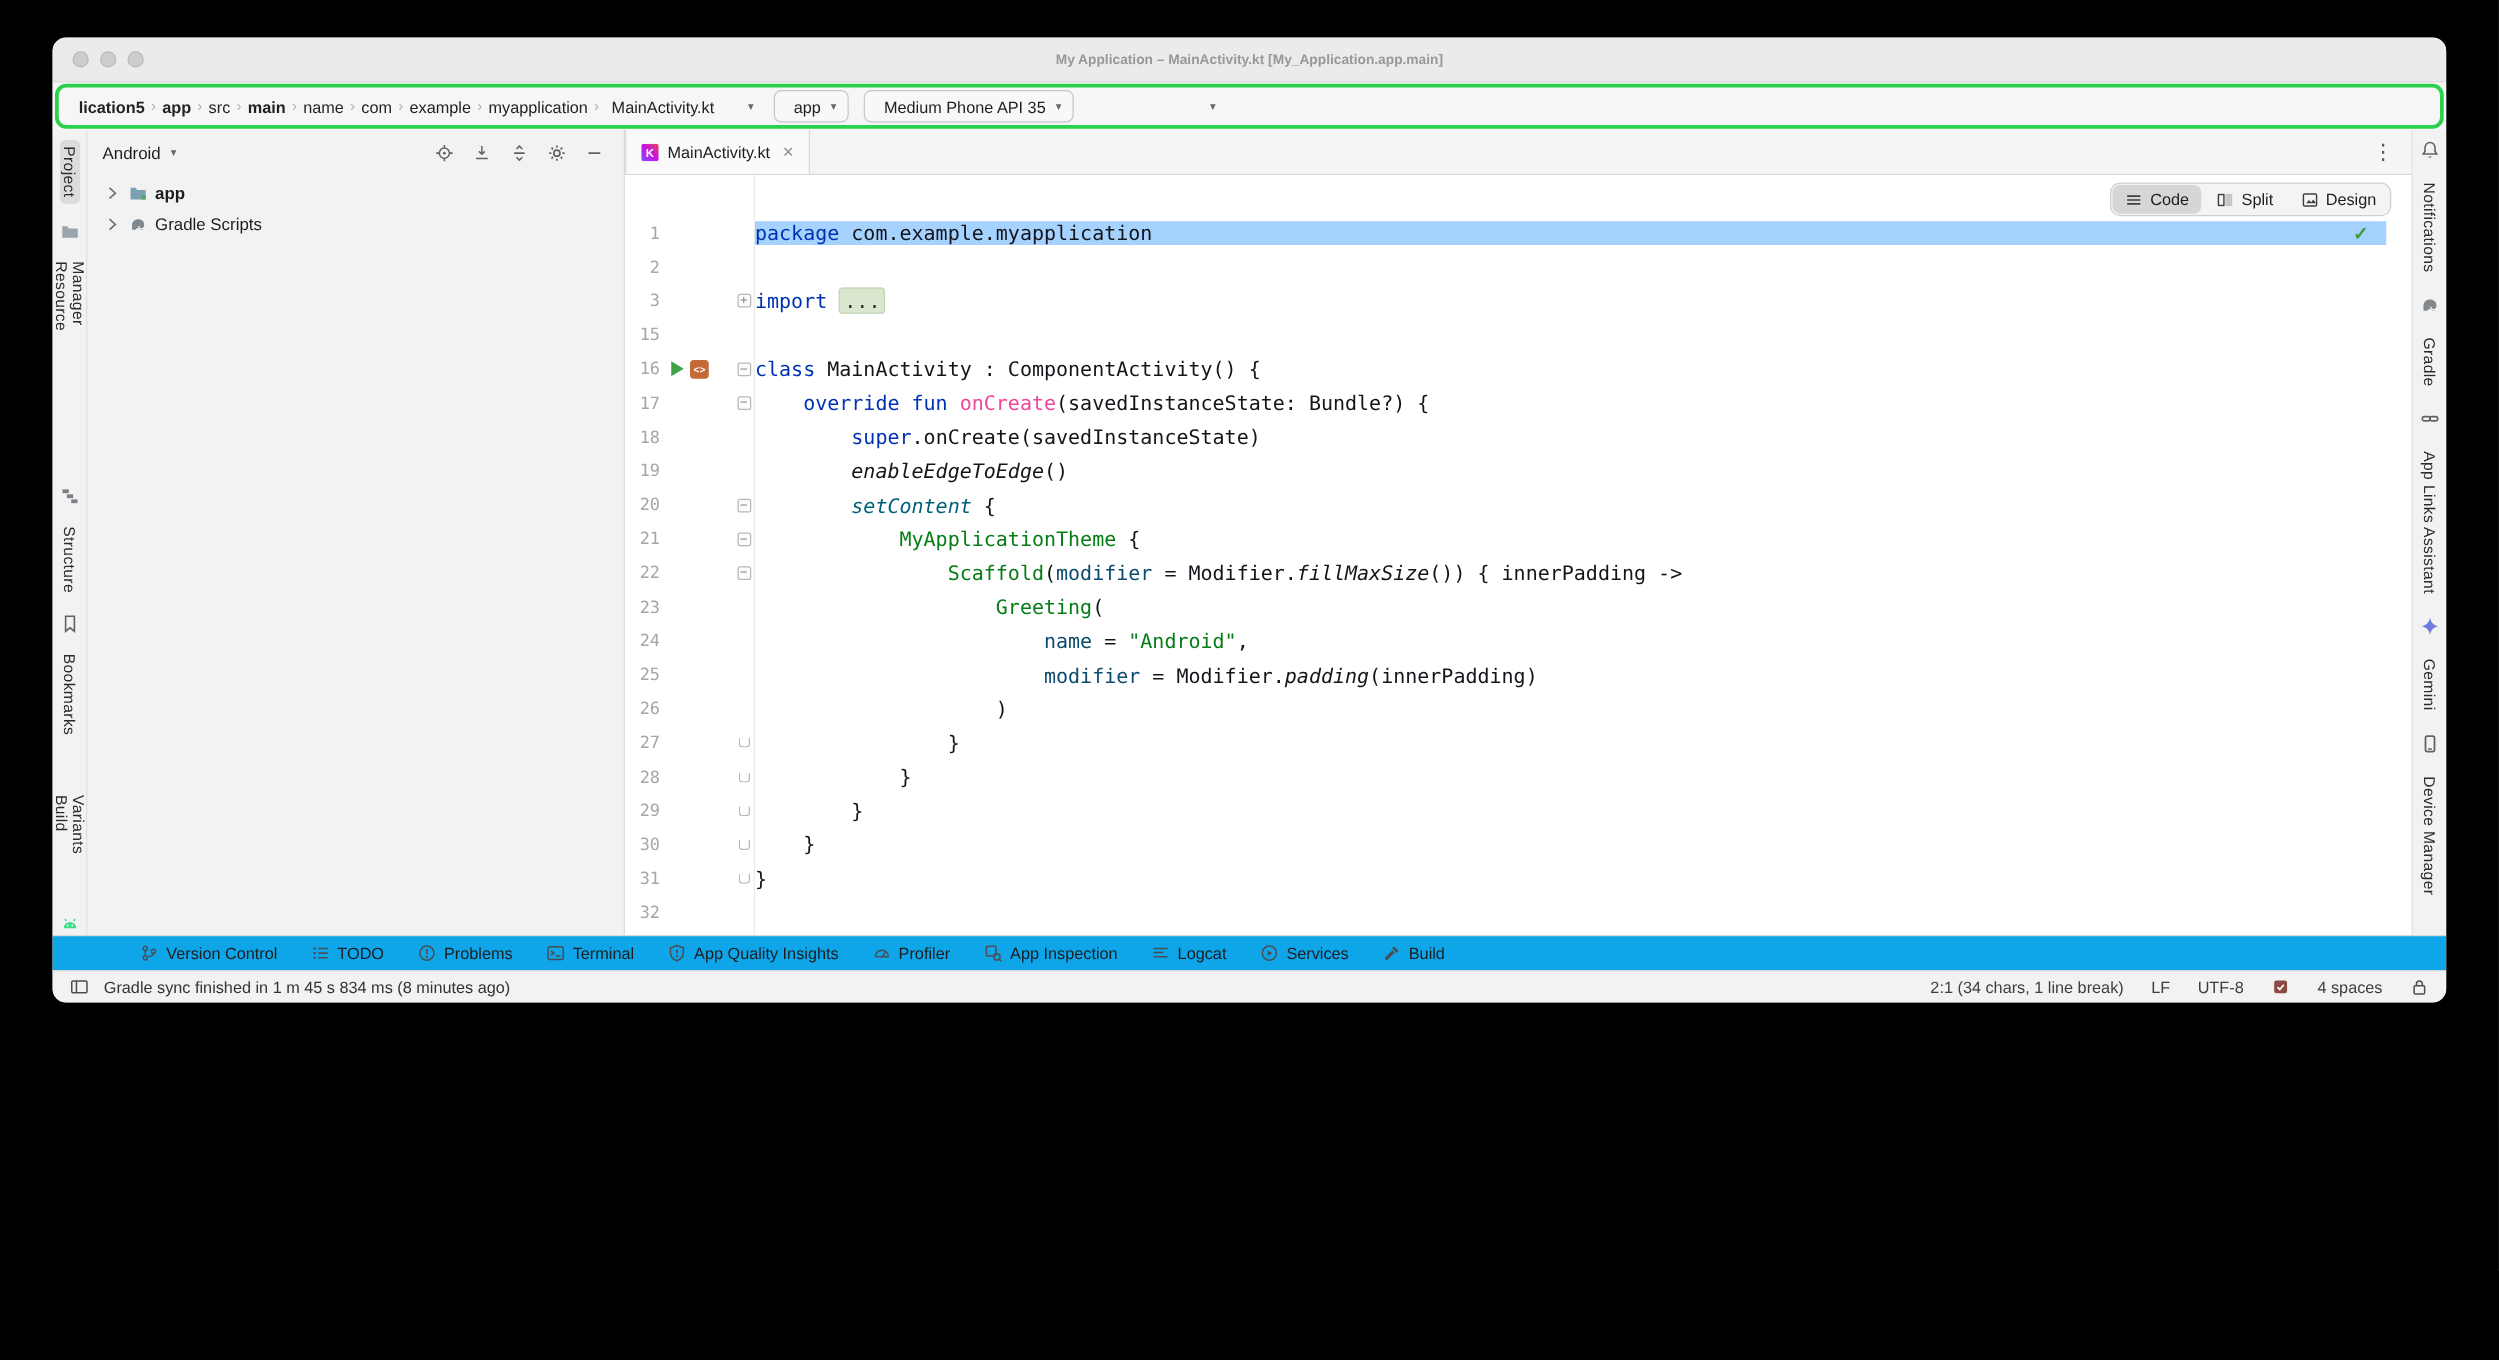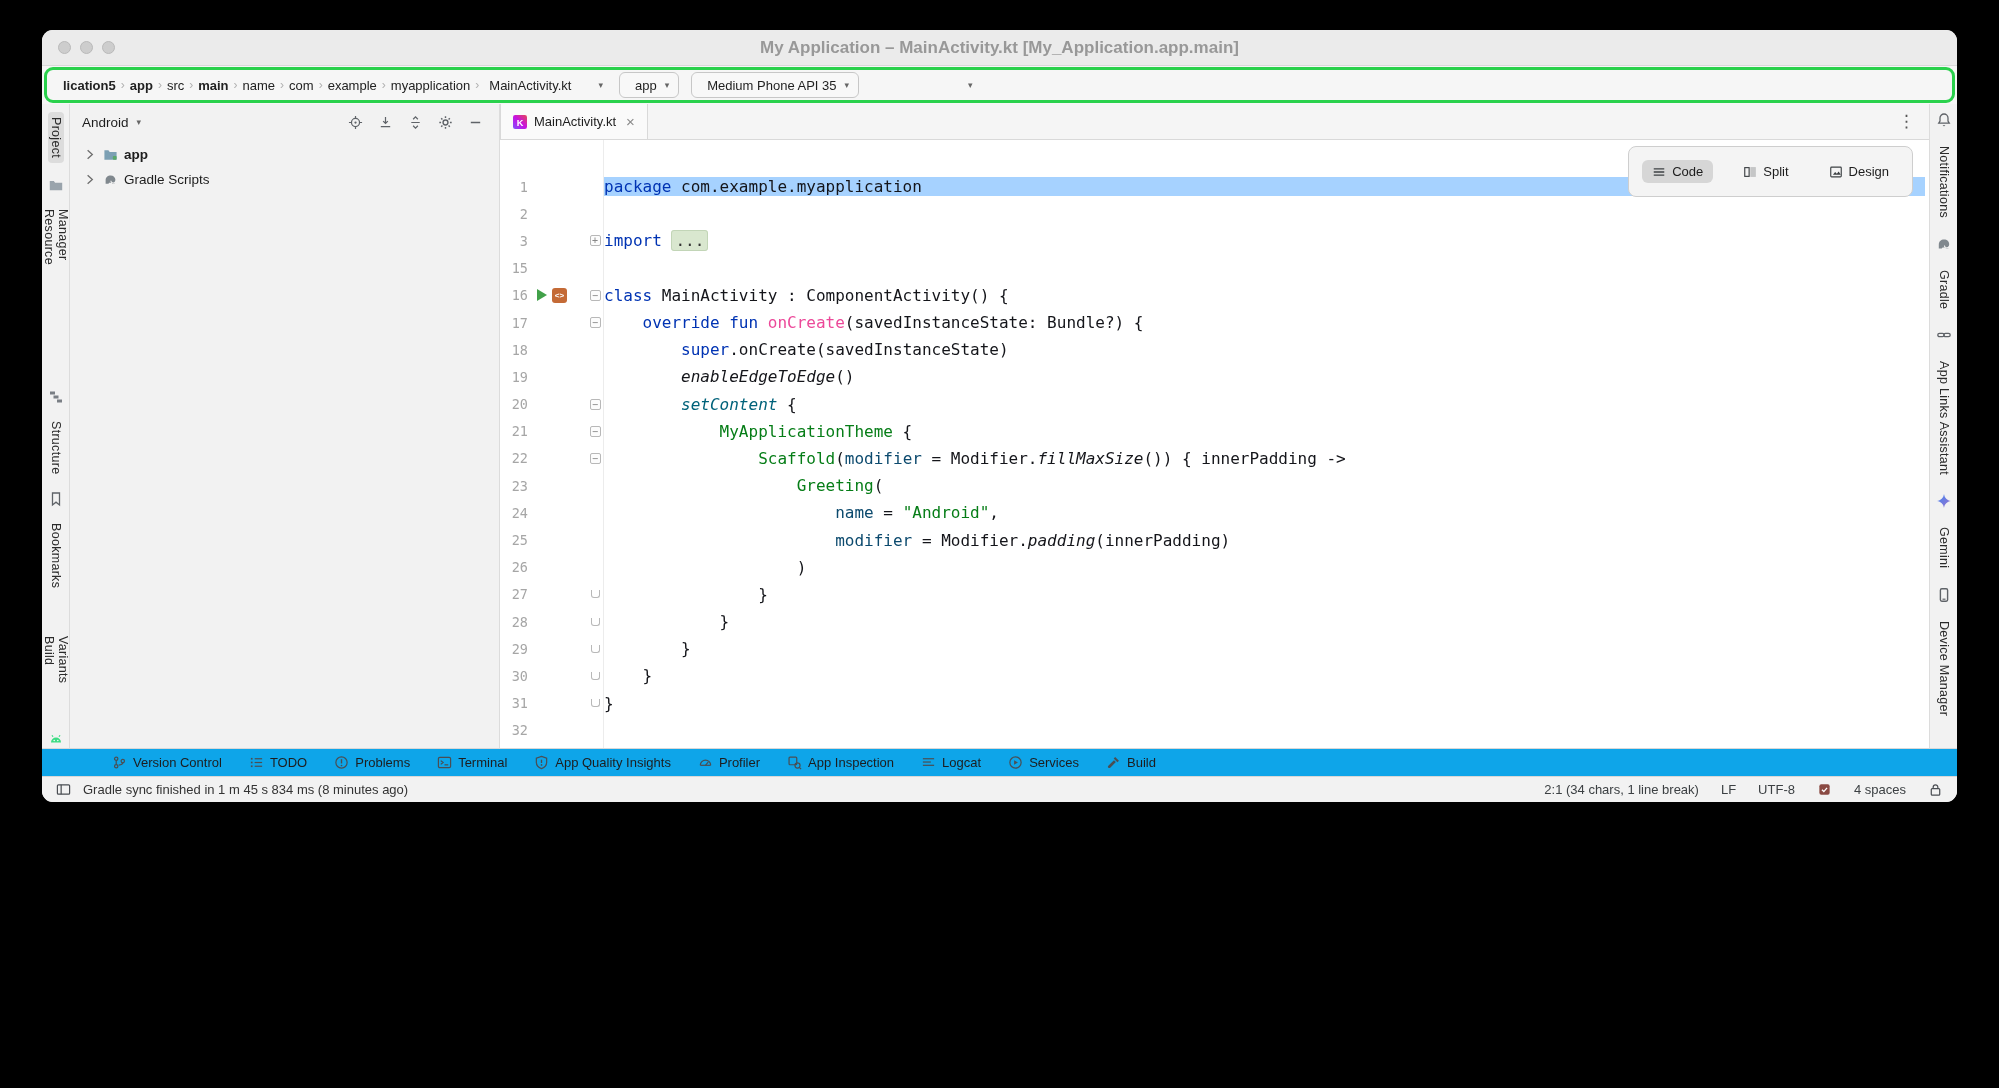--- a/index.html
+++ b/index.html
@@ -2,21 +2,21 @@
 <html><head>
 <meta charset="utf-8">
 <style>
 *{margin:0;padding:0;box-sizing:border-box}
 html,body{width:1999px;height:1088px;background:#000;font-family:"Liberation Sans",sans-serif;overflow:hidden}
 .window{position:absolute;left:42px;top:30px;width:1915px;height:772px;background:#f6f6f6;border-radius:11px;box-shadow:0 28px 70px rgba(0,0,0,.6);overflow:hidden;display:flex;flex-direction:column}
 
 .titlebar{flex:0 0 36px;background:#ebebeb;border-bottom:1px solid #d9d9d9;display:flex;align-items:center;justify-content:center;position:relative}
 .traffic{position:absolute;left:16px;top:11px;display:flex;gap:9px}
 .traffic span{width:13px;height:13px;border-radius:50%;background:#cdcdcd;border:1px solid #b9b9b9}
-.title{font-size:17px;font-weight:bold;color:#989898}
+.title{font-size:11px;font-weight:bold;color:#989898}
 
 .toolbar{flex:0 0 38px;position:relative;display:flex;align-items:center;padding:0 18px;background:#f6f6f6}
 .toolbar-outline{position:absolute;left:2px;right:2px;top:1px;bottom:1px;border:3px solid #2ad14c;border-radius:9px;pointer-events:none;z-index:9}
 .crumbs{display:flex;align-items:center;white-space:nowrap;font-size:13px;color:#222}
 .crumb{display:flex;align-items:center;gap:5px;padding:2px 3px;cursor:default}
 .crumb.bold{font-weight:bold}
 .crumb-sep{color:#b2b2b2;font-size:12px;padding:0 2px}
 .tb-btn{display:flex;align-items:center;gap:2px;padding:3px 4px;border:none;background:transparent;border-radius:4px;cursor:default}
 .chip{display:flex;align-items:center;gap:6px;border:1px solid #c7c7c7;border-radius:6px;padding:3px 9px;font-size:13px;color:#1f1f1f;background:#f8f8f8;height:26px;white-space:nowrap}
 .dd{font-size:9px;color:#666;margin-left:2px}
@@ -41,34 +41,34 @@
 .tree-row{height:25px;display:flex;align-items:center;gap:6px;padding-left:12px;font-size:13.5px;color:#1d1d1d}
 .tree-row .icon svg{width:15px;height:15px;display:block}
 .tree-label.bold{font-weight:bold}
 
 .editor{flex:1;min-width:0;background:#fff;display:flex;flex-direction:column;position:relative}
 .tabbar{flex:0 0 36px;background:#f5f5f5;border-bottom:1px solid #d9d9d9;display:flex;align-items:stretch}
 .tab{display:flex;align-items:center;gap:7px;padding:0 12px;font-size:13px;color:#1d1d1d;background:#fafafa;border-right:1px solid #d9d9d9;border-left:1px solid #d9d9d9}
 .tab .icon svg{width:14px;height:14px;display:block}
 .tab-close{color:#8a8a8a;font-size:15px;margin-left:3px}
 .tab-extra{margin-left:auto;display:flex;align-items:center;padding:0 14px;color:#555;font-size:17px}
-.mode-switch{position:absolute;top:42px;right:16px;display:flex;gap:20px;background:#f4f4f4;border:1px solid #cecece;border-radius:8px;padding:13px;z-index:6}
+.mode-switch{position:absolute;top:42px;right:16px;display:flex;gap:2px;background:#f4f4f4;border:1px solid #cecece;border-radius:8px;padding:1px;z-index:6}
 .mode-seg{display:flex;align-items:center;gap:6px;padding:4px 10px;font-size:13px;color:#1d1d1d;border-radius:6px}
 .mode-seg.active{background:#d6d6d6}
 .mode-seg .micon svg{width:14px;height:14px;display:block}
 
 .code-area{flex:1;position:relative;padding-top:33px;overflow:hidden;background:#fff}
 .gutter-line{position:absolute;left:103px;top:0;bottom:0;width:1px;background:#ececec}
 .code-line{display:flex;height:27.2px;align-items:center;font-family:"DejaVu Sans Mono",monospace;font-size:16px;white-space:pre;position:relative;z-index:1}
 .ln{flex:0 0 30px;text-align:right;color:#a6a6a6;font-size:13.5px;padding-right:2px}
 .gicons{flex:0 0 56px;display:flex;align-items:center;gap:5px;padding-left:7px}
 .fold{flex:0 0 18px;display:flex;align-items:center;justify-content:center}
 .fold-box{width:11px;height:11px;border:1px solid #b8b8b8;background:#fcfcfc;color:#878787;font-size:10px;line-height:9px;text-align:center;border-radius:2px}
 .fold-end{width:9px;height:8px;border:1px solid #b8b8b8;border-top:none;border-radius:0 0 3px 3px}
-.ctext{flex:1;position:relative;margin-right:4px}
+.ctext{flex:1;position:relative;margin-right:20px}
 .code-line.selected .ctext{background:#a6d2ff}
 .insp-check{position:absolute;right:14px;top:1px;color:#3f9d46;font-weight:bold;font-size:15px;font-family:"Liberation Sans",sans-serif}
 .run-tri{width:0;height:0;border-left:10px solid #41a149;border-top:6px solid transparent;border-bottom:6px solid transparent}
 .compose-badge{width:15px;height:15px;border-radius:3px;background:#c46a36;color:#fff;font-size:8px;font-weight:bold;display:flex;align-items:center;justify-content:center;font-family:"Liberation Sans",sans-serif}
 .ovr{margin-left:24px}
 .c-kw{color:#0033b3}.c-pl{color:#14151a}.c-fn{color:#ec4899}.c-comp{color:#067d17}
 .c-named{color:#0c4a6e}.c-str{color:#067d17}
 .c-it{font-style:italic;color:#14151a}.c-itfn{font-style:italic;color:#00627a}
 .c-fold{background:#d9e7cf;border:1px solid #c2d5b7;border-radius:3px;color:#333;padding:0 3px}
 

